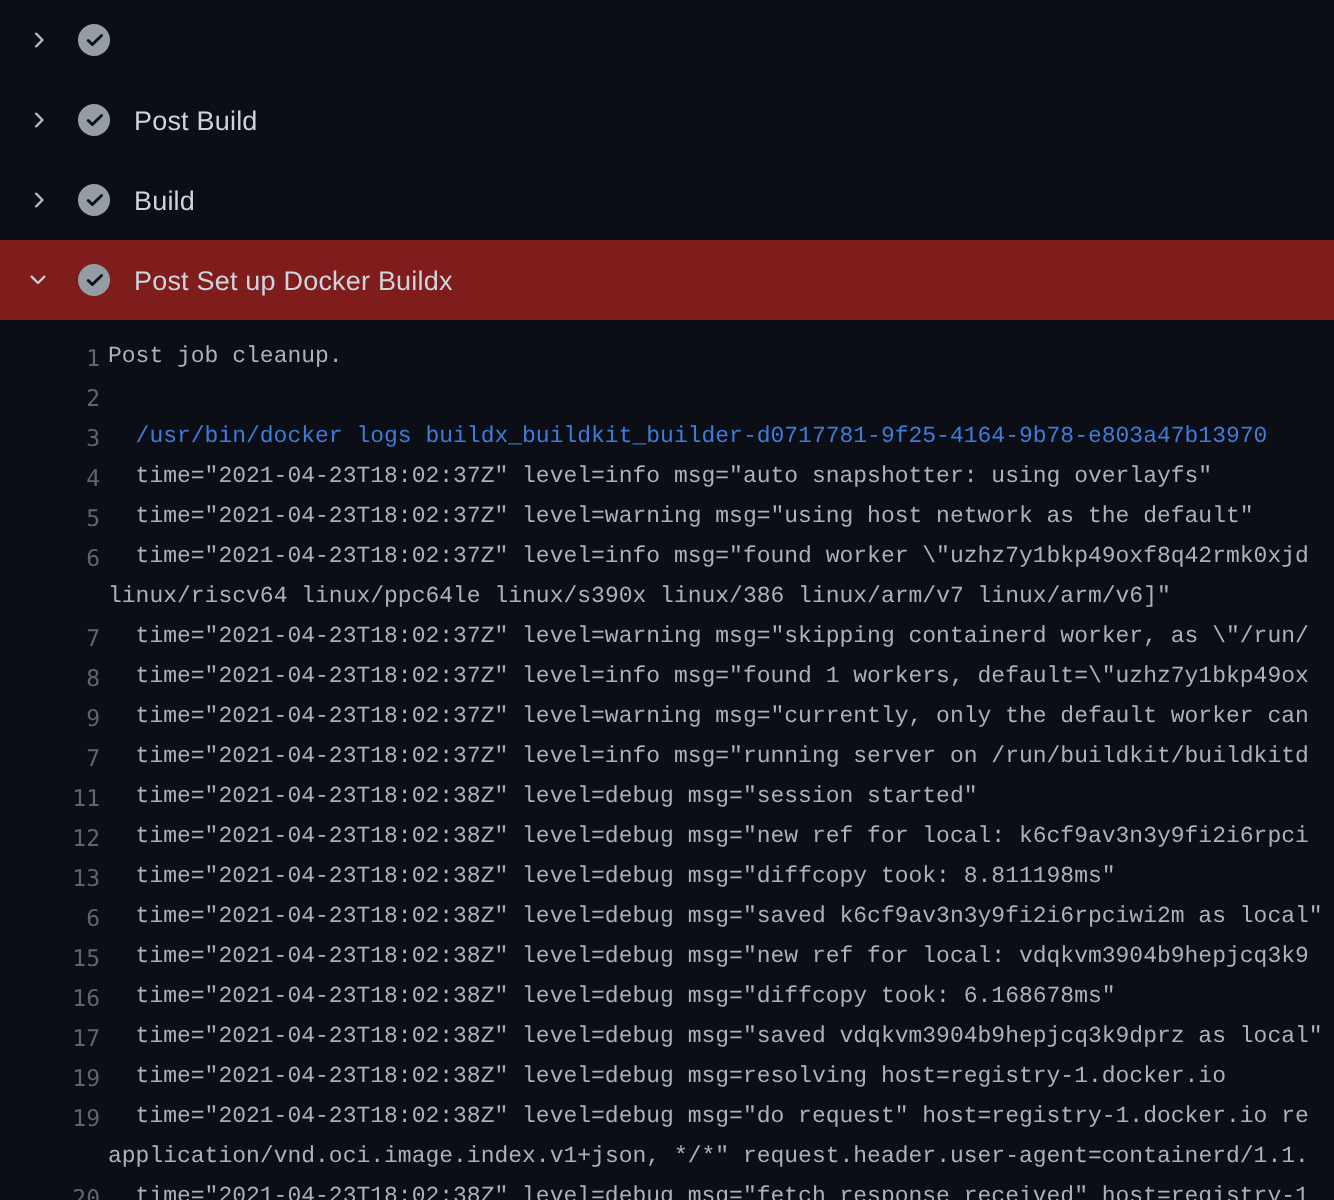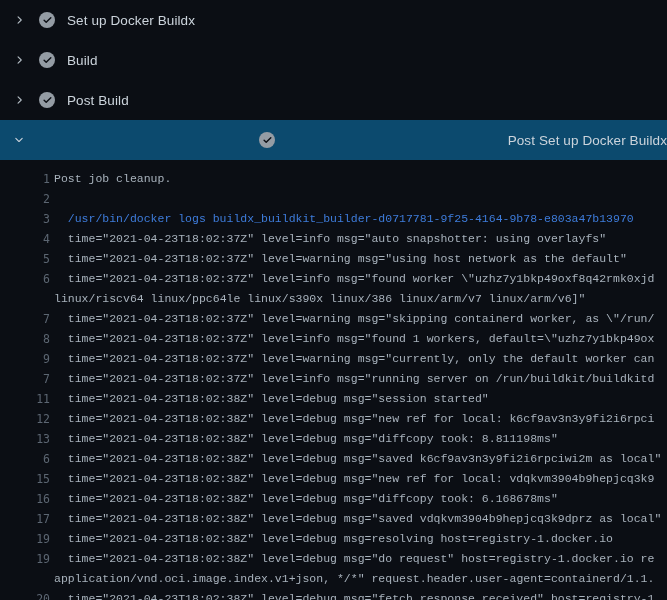--- a/index.html
+++ b/index.html
@@ -12,21 +12,21 @@
   }
   
   .steps { width: 667px; }
   .step-row {
     height: 40px;
     display: flex;
     align-items: center;
     padding-left: 12px;
     cursor: pointer;
   }
-  .step-row.expanded { background: #0c4a6e; justify-content: space-between; }
+  .step-row.expanded { background: #7f1d1d; }
   .chev-wrap {
     width: 14px; height: 14px;
     display: flex; align-items: center; justify-content: center;
     flex: none;
   }
   .chev-wrap svg { display: block; }
   .status-wrap {
     margin-left: 13px;
     width: 16px; height: 16px;
     flex: none;
@@ -78,53 +78,52 @@
         <path d="M6.22 3.22a.75.75 0 0 1 1.06 0l4.25 4.25a.75.75 0 0 1 0 1.06l-4.25 4.25a.75.75 0 0 1-1.06-1.06L9.94 8 6.22 4.28a.75.75 0 0 1 0-1.06Z"></path>
       </svg>
 
     </span>
     <span class="status-wrap">
       <svg width="16" height="16" viewBox="0 0 16 16">
         <circle cx="8" cy="8" r="8" fill="#949ca4"></circle>
         <path fill="#0b0e14" d="M12.3 5.2a.7.7 0 0 1 0 1l-4.6 4.6a.7.7 0 0 1-1 0L4.6 8.7a.7.7 0 1 1 1-1l1.6 1.6 4.1-4.1a.7.7 0 0 1 1 0Z"></path>
       </svg>
     </span>
-    <span class="step-label">Set up Docker Buildx</span>
   </div>
 
   <div class="step-row">
     <span class="chev-wrap">
       <svg class="chev-right" width="12" height="12" viewBox="0 0 16 16" fill="#b3bcc4">
         <path d="M6.22 3.22a.75.75 0 0 1 1.06 0l4.25 4.25a.75.75 0 0 1 0 1.06l-4.25 4.25a.75.75 0 0 1-1.06-1.06L9.94 8 6.22 4.28a.75.75 0 0 1 0-1.06Z"></path>
       </svg>
 
     </span>
     <span class="status-wrap">
       <svg width="16" height="16" viewBox="0 0 16 16">
         <circle cx="8" cy="8" r="8" fill="#949ca4"></circle>
         <path fill="#0b0e14" d="M12.3 5.2a.7.7 0 0 1 0 1l-4.6 4.6a.7.7 0 0 1-1 0L4.6 8.7a.7.7 0 1 1 1-1l1.6 1.6 4.1-4.1a.7.7 0 0 1 1 0Z"></path>
       </svg>
     </span>
-    <span class="step-label">Build</span>
+    <span class="step-label">Post Build</span>
   </div>
 
   <div class="step-row">
     <span class="chev-wrap">
       <svg class="chev-right" width="12" height="12" viewBox="0 0 16 16" fill="#b3bcc4">
         <path d="M6.22 3.22a.75.75 0 0 1 1.06 0l4.25 4.25a.75.75 0 0 1 0 1.06l-4.25 4.25a.75.75 0 0 1-1.06-1.06L9.94 8 6.22 4.28a.75.75 0 0 1 0-1.06Z"></path>
       </svg>
 
     </span>
     <span class="status-wrap">
       <svg width="16" height="16" viewBox="0 0 16 16">
         <circle cx="8" cy="8" r="8" fill="#949ca4"></circle>
         <path fill="#0b0e14" d="M12.3 5.2a.7.7 0 0 1 0 1l-4.6 4.6a.7.7 0 0 1-1 0L4.6 8.7a.7.7 0 1 1 1-1l1.6 1.6 4.1-4.1a.7.7 0 0 1 1 0Z"></path>
       </svg>
     </span>
-    <span class="step-label">Post Build</span>
+    <span class="step-label">Build</span>
   </div>
 
   <div class="step-row expanded">
     <span class="chev-wrap">
 
       <svg class="chev-down" width="12" height="12" viewBox="0 0 16 16" fill="#ccd4dc">
         <path d="M12.78 5.22a.75.75 0 0 1 0 1.06l-4.25 4.25a.75.75 0 0 1-1.06 0L3.22 6.28a.75.75 0 0 1 1.06-1.06L8 8.94l3.72-3.72a.75.75 0 0 1 1.06 0Z"></path>
       </svg>
     </span>
     <span class="status-wrap">

